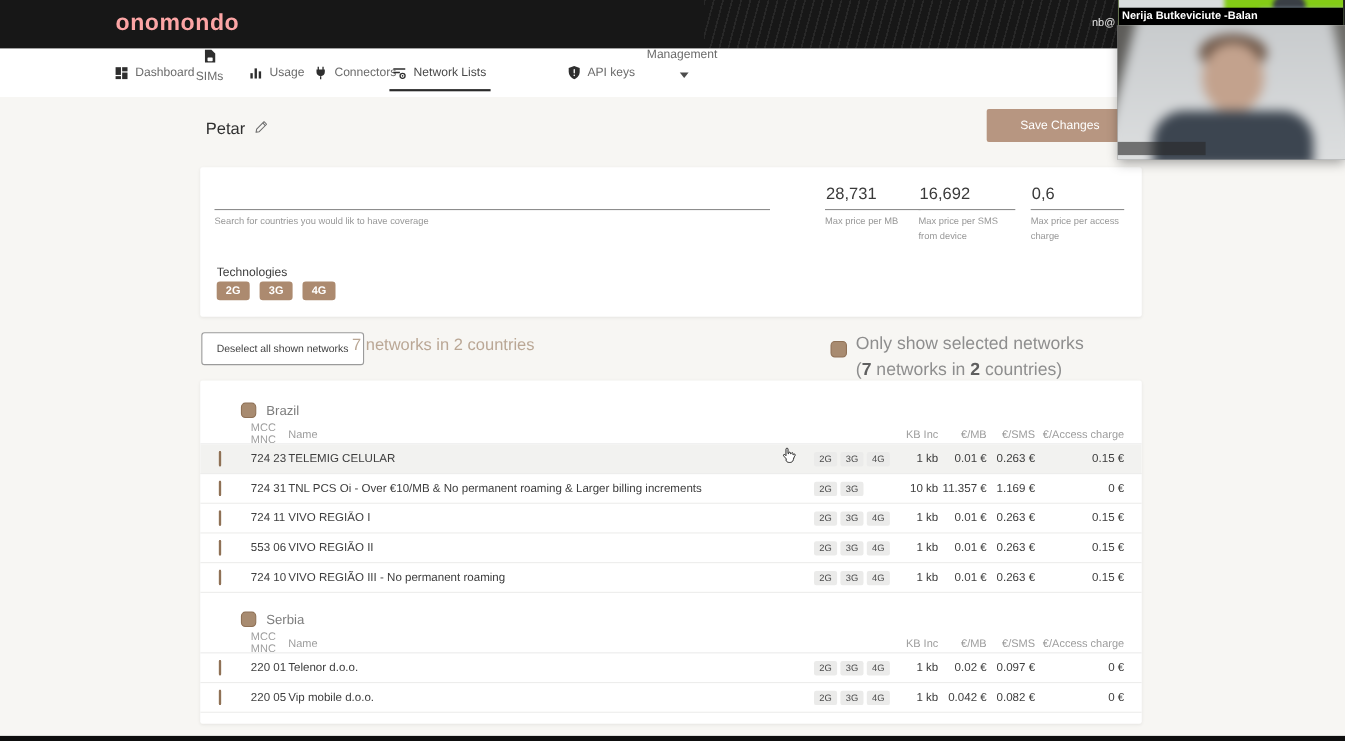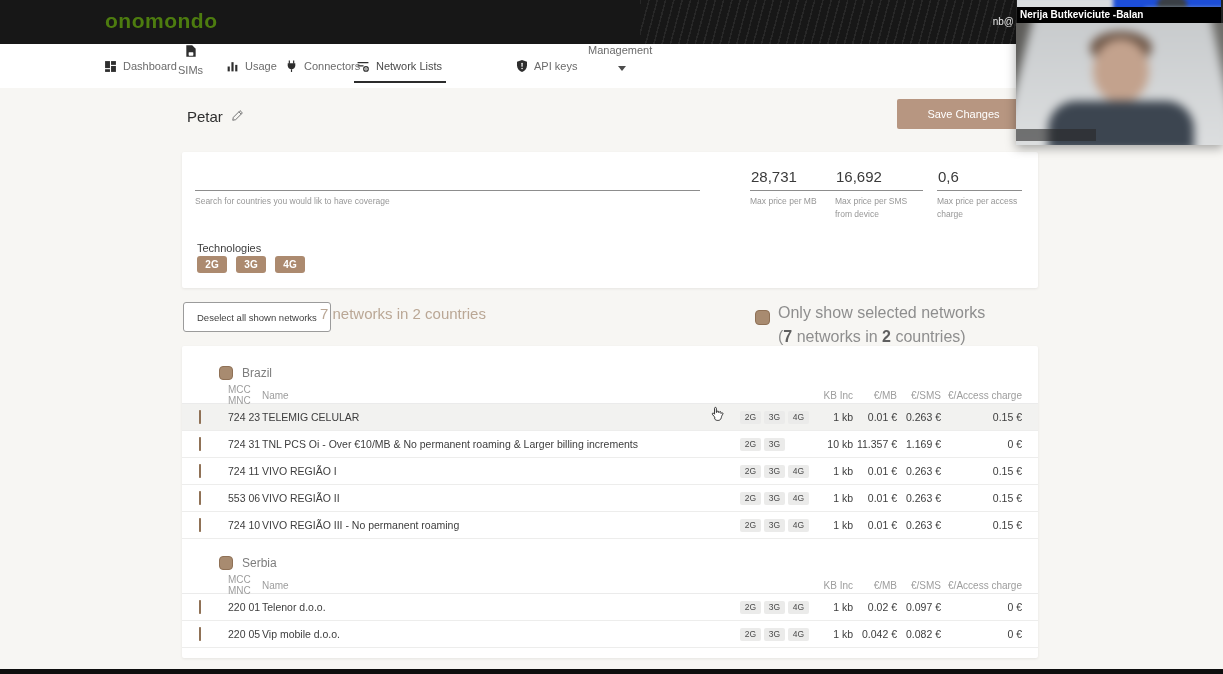--- a/index.html
+++ b/index.html
@@ -5,21 +5,21 @@
   * { margin:0; padding:0; box-sizing:border-box; }
   html,body { width:1223px; height:674px; }
   body {
     position:relative; overflow:hidden; background:#fff;
     font-family:"Liberation Sans", sans-serif; color:#3d3d3d;
   }
   
   .topbar { position:absolute; left:0; top:0; width:1223px; height:44px; background:#171717; z-index:5; }
   .topbar .stripes { position:absolute; left:640px; right:0; top:0; bottom:0;
     background:repeating-linear-gradient(105deg, rgba(255,255,255,.07) 0 1.5px, transparent 1.5px 8px); }
-  .logo { position:absolute; left:105px; top:9px; color:#4d7c0f; font-size:21px; font-weight:600; letter-spacing:.5px; }
+  .logo { position:absolute; left:105px; top:9px; color:#fca5a5; font-size:21px; font-weight:600; letter-spacing:.5px; }
   .email-partial { position:absolute; right:209px; top:16px; color:#e6e6e6; font-size:10px; }
   
   .navbar { position:absolute; left:0; top:44px; width:1223px; height:44px; background:#fff; z-index:4; }
   .nav-item { position:absolute; top:0; height:44px; display:flex; align-items:center; gap:6px; cursor:pointer; }
   .nav-item .lbl { font-size:11px; color:#6b6b6b; white-space:nowrap; }
   .nav-item.active .lbl { color:#4a4a4a; }
   .nav-item.active::after { content:""; position:absolute; left:-2px; right:-4px; bottom:5px; height:2px; background:#2c2c2c; }
   .nav-item .icn { display:flex; align-items:center; }
   .caret { width:0; height:0; border:4px solid transparent; border-top:5px solid #4c4c4c; margin-left:4px; margin-top:4px; }
   
@@ -56,21 +56,21 @@
   .trow.hov { background:#f2f2f0; }
   .trow .cbcell { padding-left:17px; }
   .num { text-align:right; white-space:nowrap; }
   .techcell { padding-left:13px; display:flex; gap:3px; }
   .tchip { min-width:21px; height:13px; padding:0 3px; border-radius:2px; background:#ebebea; color:#4a4a4a;
     font-size:8.5px; display:inline-flex; align-items:center; justify-content:center; }
   .namecell { overflow:hidden; white-space:nowrap; text-overflow:ellipsis; padding-right:8px; }
   
   .video-overlay { position:absolute; left:1016px; top:0; width:207px; height:145px; z-index:100;
     box-shadow:0 3px 10px rgba(0,0,0,.35); background:#222; }
-  .remote-strip { position:absolute; left:1px; top:0; right:2px; height:23px; overflow:hidden; background:#1d4ed8; }
+  .remote-strip { position:absolute; left:1px; top:0; right:2px; height:23px; overflow:hidden; background:#84cc16; }
   .remote-strip .blur2 { position:absolute; inset:-4px; filter:blur(2px); }
   .remote-wall { position:absolute; left:0; top:0; width:100px; height:31px; background:#d9dcde; }
   .remote-head { position:absolute; right:38px; top:-2px; width:30px; height:22px; border-radius:50%; background:#3a3f45; }
   .remote-shirt { position:absolute; right:0; top:12px; width:80px; height:16px; background:#a5bdd0; }
   .remote-name { position:absolute; left:0; bottom:0; right:0; height:16px; background:#000; color:#fff;
     font-size:10px; font-weight:bold; line-height:16px; padding-left:3px; white-space:nowrap; overflow:hidden; }
   .self-video { position:absolute; left:0; top:23px; width:207px; height:122px; overflow:hidden; background:#cfd2d3; }
   .self-video .blur5 { position:absolute; inset:-8px; filter:blur(5px); }
   .sv-bg { position:absolute; inset:0; background:linear-gradient(#c7cacc, #dddfe0); }
   .sv-frame-l { position:absolute; left:-26px; top:-16px; width:34px; height:170px; background:#5d5c59; transform:rotate(14deg); }

